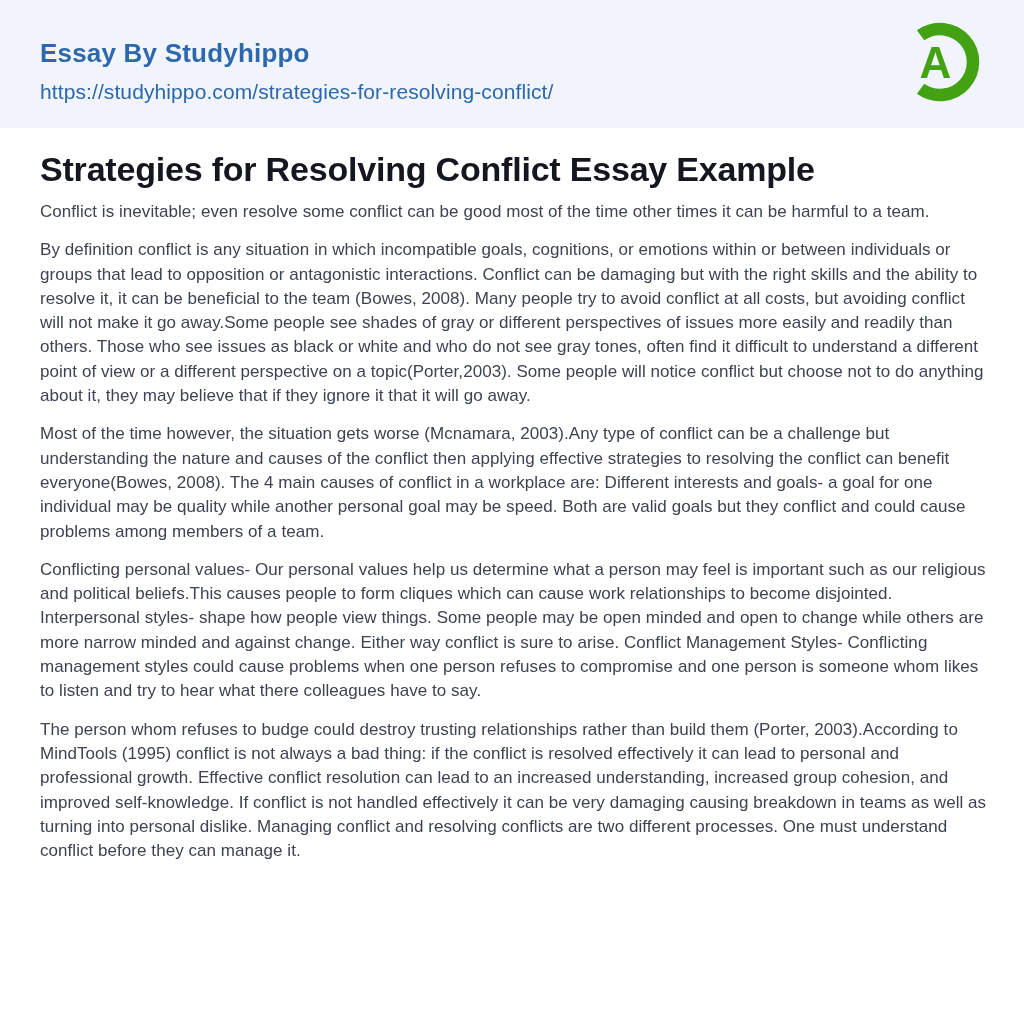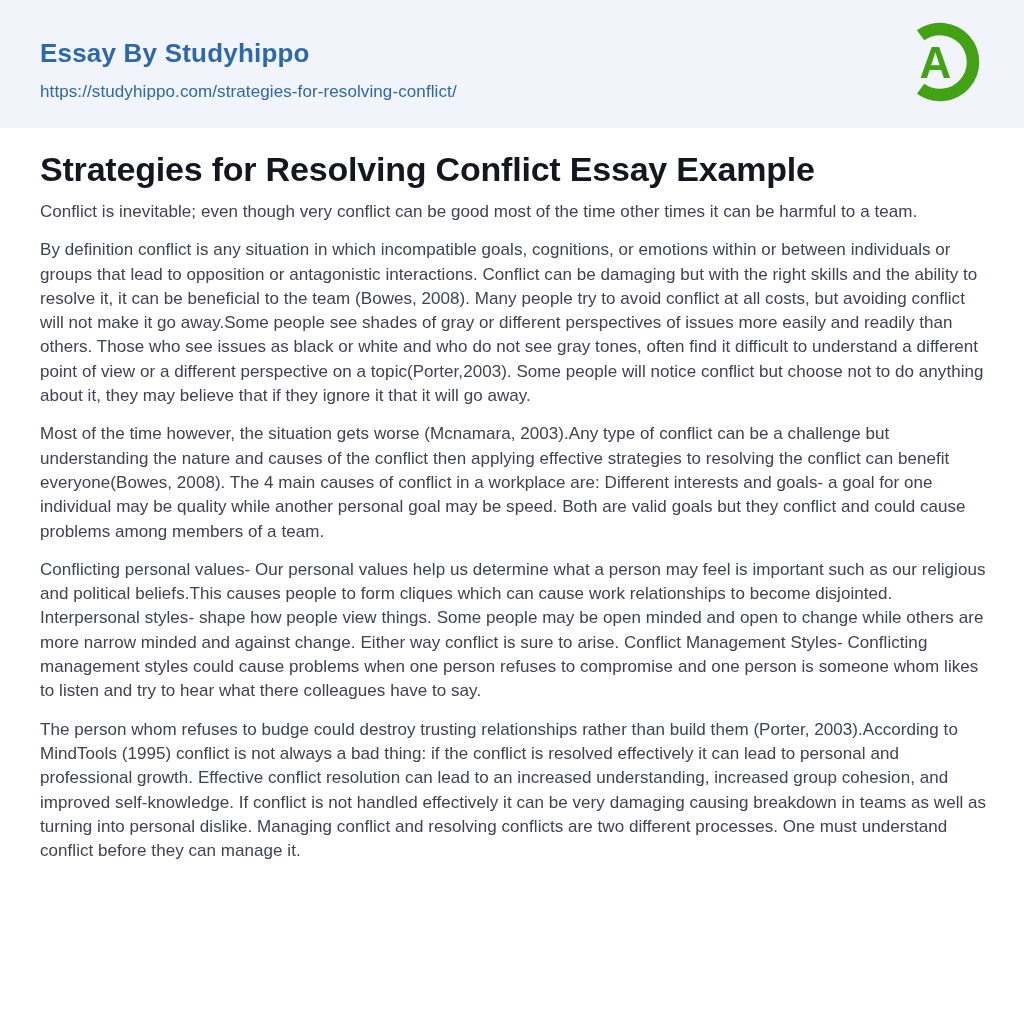--- a/index.html
+++ b/index.html
@@ -21,21 +21,21 @@
   .brand-title {
     font-size: 26px;
     font-weight: bold;
     color: #2d68ad;
     letter-spacing: 0.2px;
     line-height: 30px;
   }
   .page-url {
     display: inline-block;
     margin-top: 14px;
-    font-size: 17px;
+    font-size: 21px;
     color: #2d68ad;
     text-decoration: none;
     line-height: 20px;
     letter-spacing: 0.1px;
   }
   .logo {
     position: absolute;
     top: 22px;
     right: 44px;
     width: 80px;
@@ -71,18 +71,18 @@
   <div class="logo">
     <svg width="80" height="80" viewBox="0 0 80 80">
       <path d="M 20.6 13.3 A 33 33 0 1 1 20.6 66.7" fill="none" stroke="#42a214" stroke-width="12.5" stroke-linecap="butt"></path>
       <text x="35.5" y="56" text-anchor="middle" font-family="Liberation Sans, sans-serif" font-size="44" font-weight="bold" fill="#42a214">A</text>
     </svg>
   </div>
 </header>
 
 <main class="article">
   <h1>Strategies for Resolving Conflict Essay Example</h1>
-  <p>Conflict is inevitable; even though very conflict can be good most of the time other times it can be harmful to a team.</p>
+  <p>Conflict is inevitable; even resolve some conflict can be good most of the time other times it can be harmful to a team.</p>
   <p>By definition conflict is any situation in which incompatible goals, cognitions, or emotions within or between individuals or groups that lead to opposition or antagonistic interactions. Conflict can be damaging but with the right skills and the ability to resolve it, it can be beneficial to the team (Bowes, 2008). Many people try to avoid conflict at all costs, but avoiding conflict will not make it go away.Some people see shades of gray or different perspectives of issues more easily and readily than others. Those who see issues as black or white and who do not see gray tones, often find it difficult to understand a different point of view or a different perspective on a topic(Porter,2003). Some people will notice conflict but choose not to do anything about it, they may believe that if they ignore it that it will go away.</p>
   <p>Most of the time however, the situation gets worse (Mcnamara, 2003).Any type of conflict can be a challenge but understanding the nature and causes of the conflict then applying effective strategies to resolving the conflict can benefit everyone(Bowes, 2008). The 4 main causes of conflict in a workplace are: Different interests and goals- a goal for one individual may be quality while another personal goal may be speed. Both are valid goals but they conflict and could cause problems among members of a team.</p>
   <p>Conflicting personal values- Our personal values help us determine what a person may feel is important such as our religious and political beliefs.This causes people to form cliques which can cause work relationships to become disjointed. Interpersonal styles- shape how people view things. Some people may be open minded and open to change while others are more narrow minded and against change. Either way conflict is sure to arise. Conflict Management Styles- Conflicting management styles could cause problems when one person refuses to compromise and one person is someone whom likes to listen and try to hear what there colleagues have to say.</p>
   <p>The person whom refuses to budge could destroy trusting relationships rather than build them (Porter, 2003).According to MindTools (1995) conflict is not always a bad thing: if the conflict is resolved effectively it can lead to personal and professional growth. Effective conflict resolution can lead to an increased understanding, increased group cohesion, and improved self-knowledge. If conflict is not handled effectively it can be very damaging causing breakdown in teams as well as turning into personal dislike. Managing conflict and resolving conflicts are two different processes. One must understand conflict before they can manage it.</p>
 </main>
 
 </body></html>

